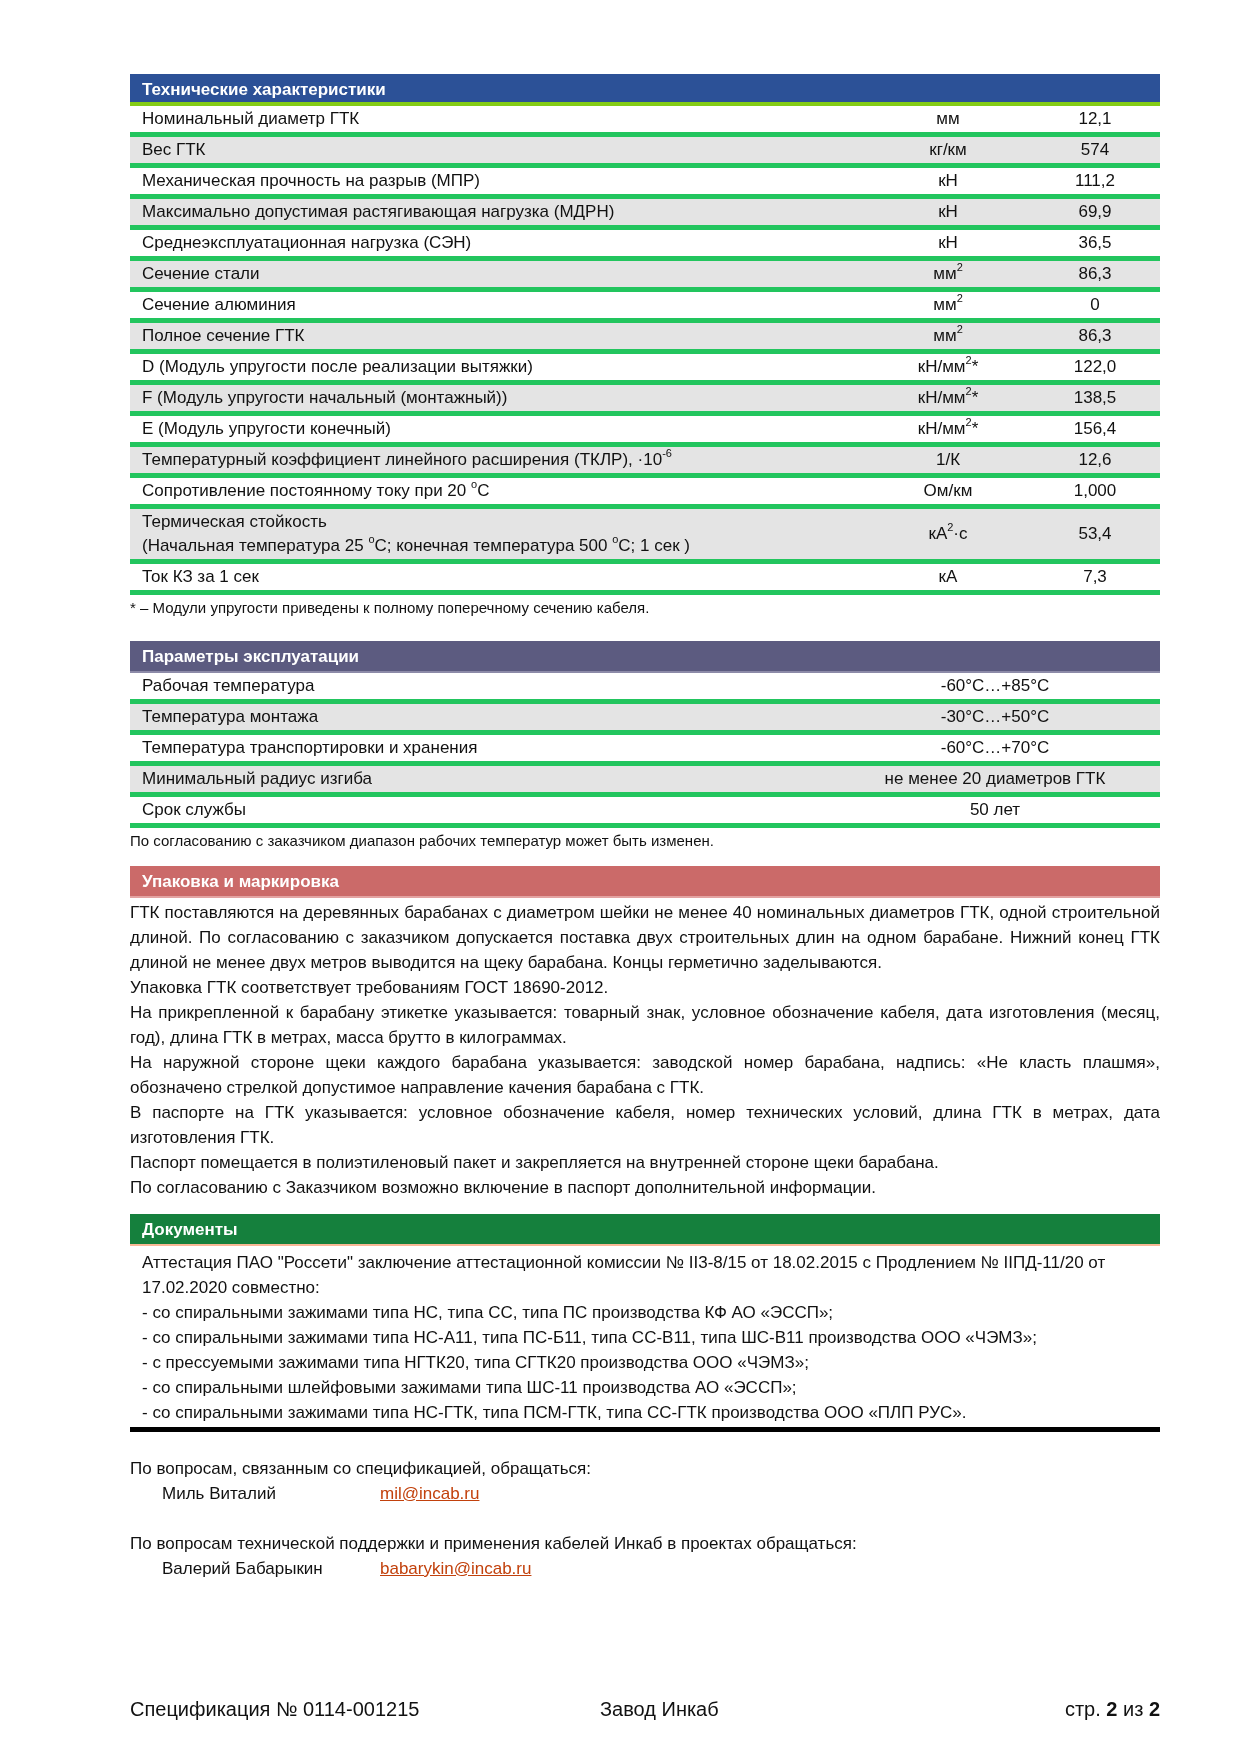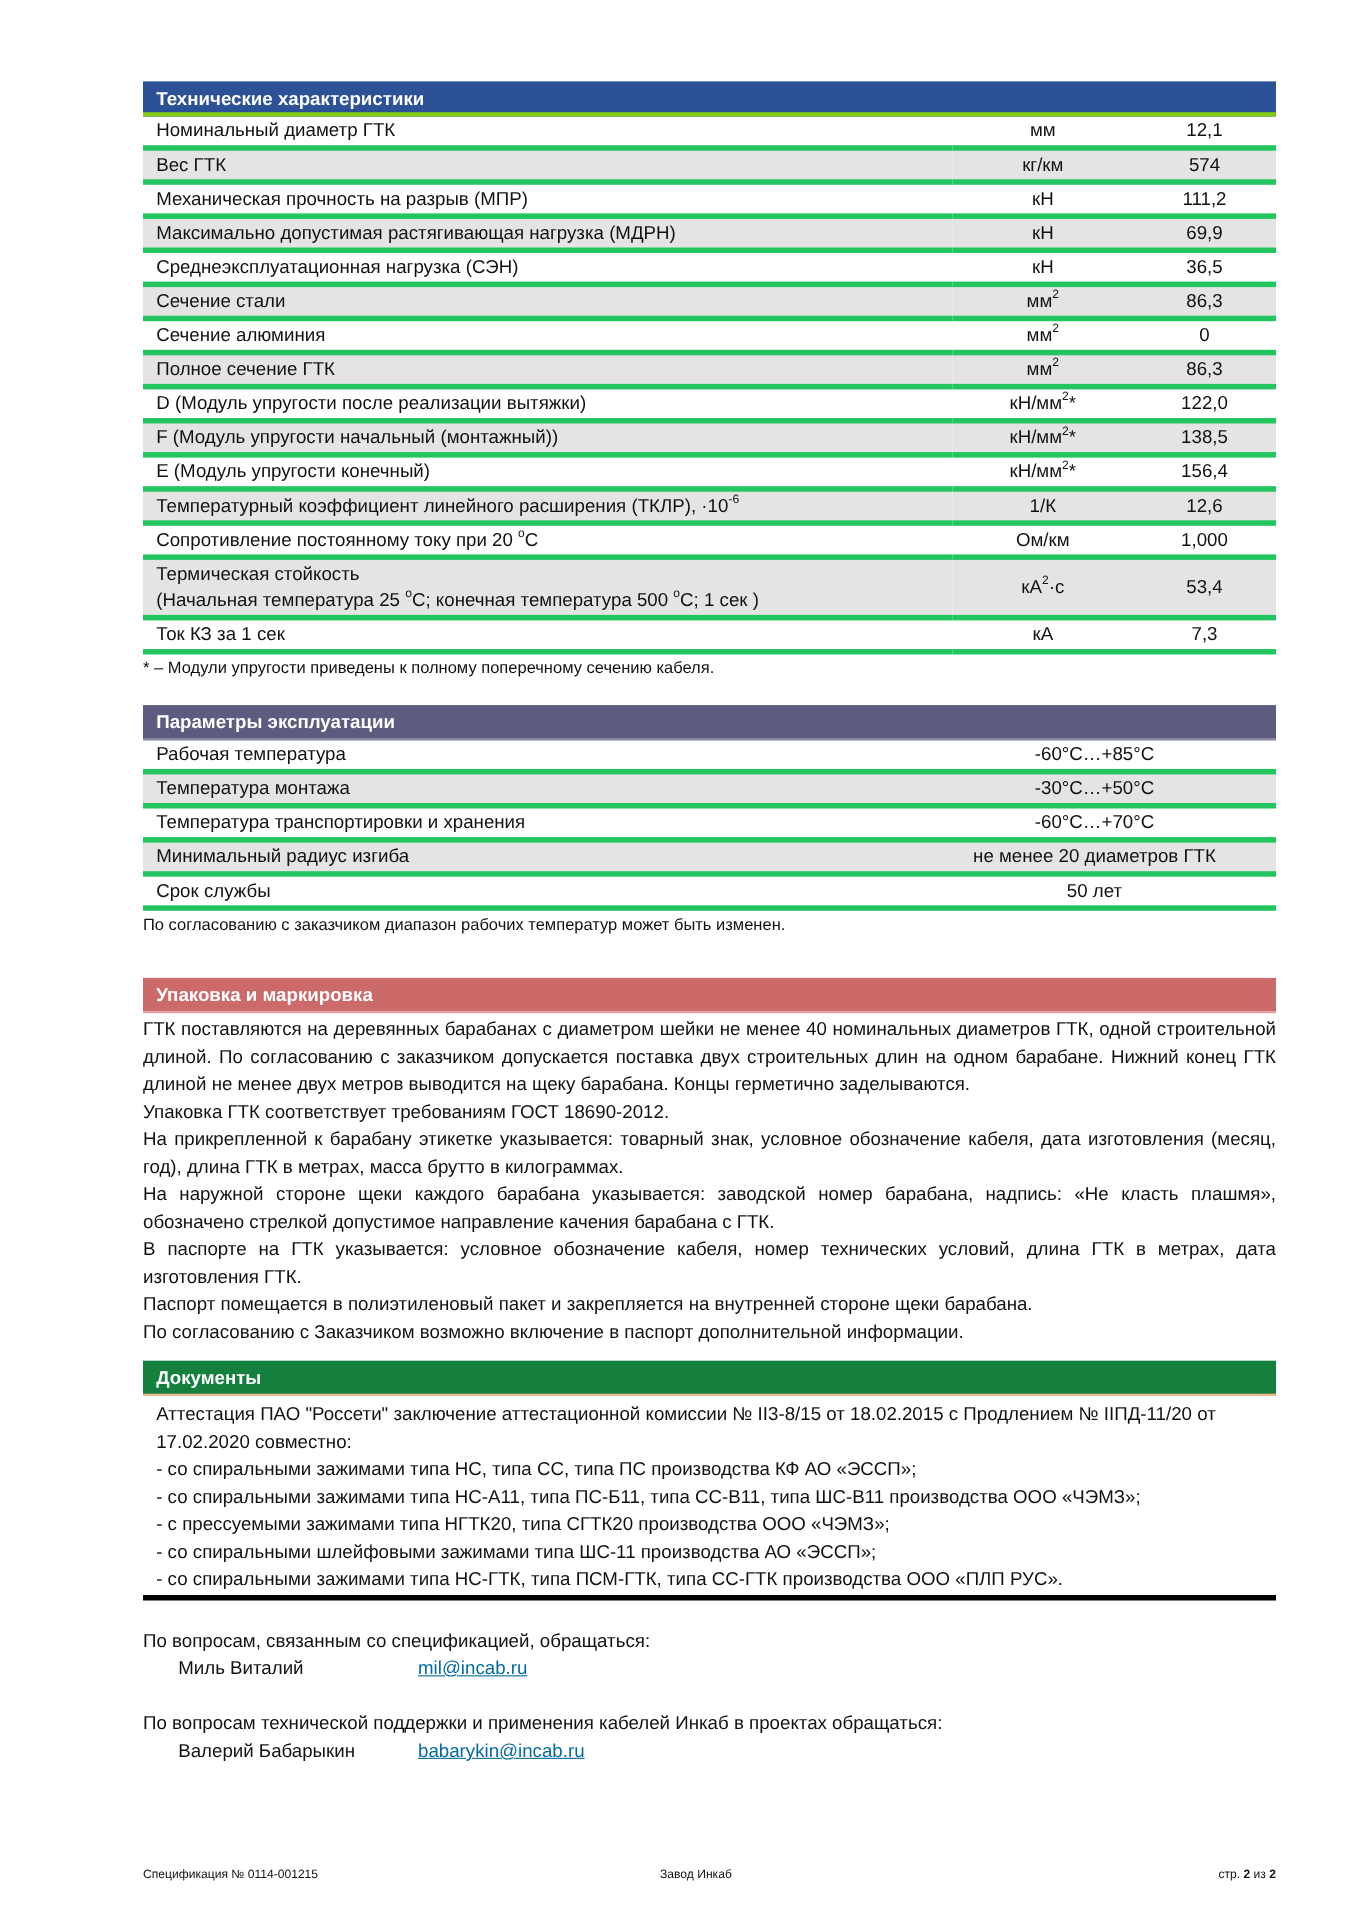--- a/index.html
+++ b/index.html
@@ -29,42 +29,42 @@
       border-bottom: 5px solid #22c55e;
       vertical-align: middle;
     }
     .tbl tr:nth-child(even) td { background: #e4e4e4; }
     .tbl td.unit, .tbl td.val { text-align: center; padding-left: 0; }
     .tbl td.span2 { text-align: center; padding-left: 0; }
     sup { font-size: 11px; line-height: 0; position: relative; top: -1px; }
 
     #tech-header { background: #2c5197; margin-top: 74px; border-bottom: 4px solid #84cc16; }
     #ops-header { background: #5c5b80; margin-top: 22px; border-bottom: 2px solid #8c8aa8; }
-    #pack-header { background: #cb6a69; margin-top: 37px; border-bottom: 2px solid #e3a3a2; }
+    #pack-header { background: #cb6a69; margin-top: 14px; border-bottom: 2px solid #e3a3a2; }
     #docs-header { background: #15803d; margin-top: 14px; border-bottom: 2px solid #f9b896; }
 
     .note { font-size: 15px; line-height: 22px; padding-left: 0; margin-top: 2px; }
 
     .para { font-size: 17px; line-height: 25px; text-align: justify; padding: 2px 0 0 0; }
     .para p { margin: 0; }
 
     .docs-body { padding: 4px 12px 2px 12px; font-size: 17px; line-height: 25px; border-bottom: 5px solid #000000; }
     .docs-body p { margin: 0; }
 
     .contacts { margin-top: 24px; font-size: 17px; line-height: 25px; }
     .contacts .row { display: flex; }
     .contacts .name { width: 218px; margin-left: 32px; }
-    .contacts a { color: #0369a1; text-decoration: underline; }
+    .contacts a { color: #c2410c; text-decoration: underline; }
     .contacts .gap { height: 25px; }
 
     .footer {
       position: absolute;
       left: 130px; top: 1698px; width: 1030px;
       display: flex; justify-content: space-between;
-      font-size: 11px;
+      font-size: 20px;
     }
     .footer .center { position: absolute; left: 470px; }
     .footer b { font-weight: bold; }
   </style>
 </head>
 <body>
 
 <div class="page">
 
   <div class="sec-header" id="tech-header">Технические характеристики</div>

